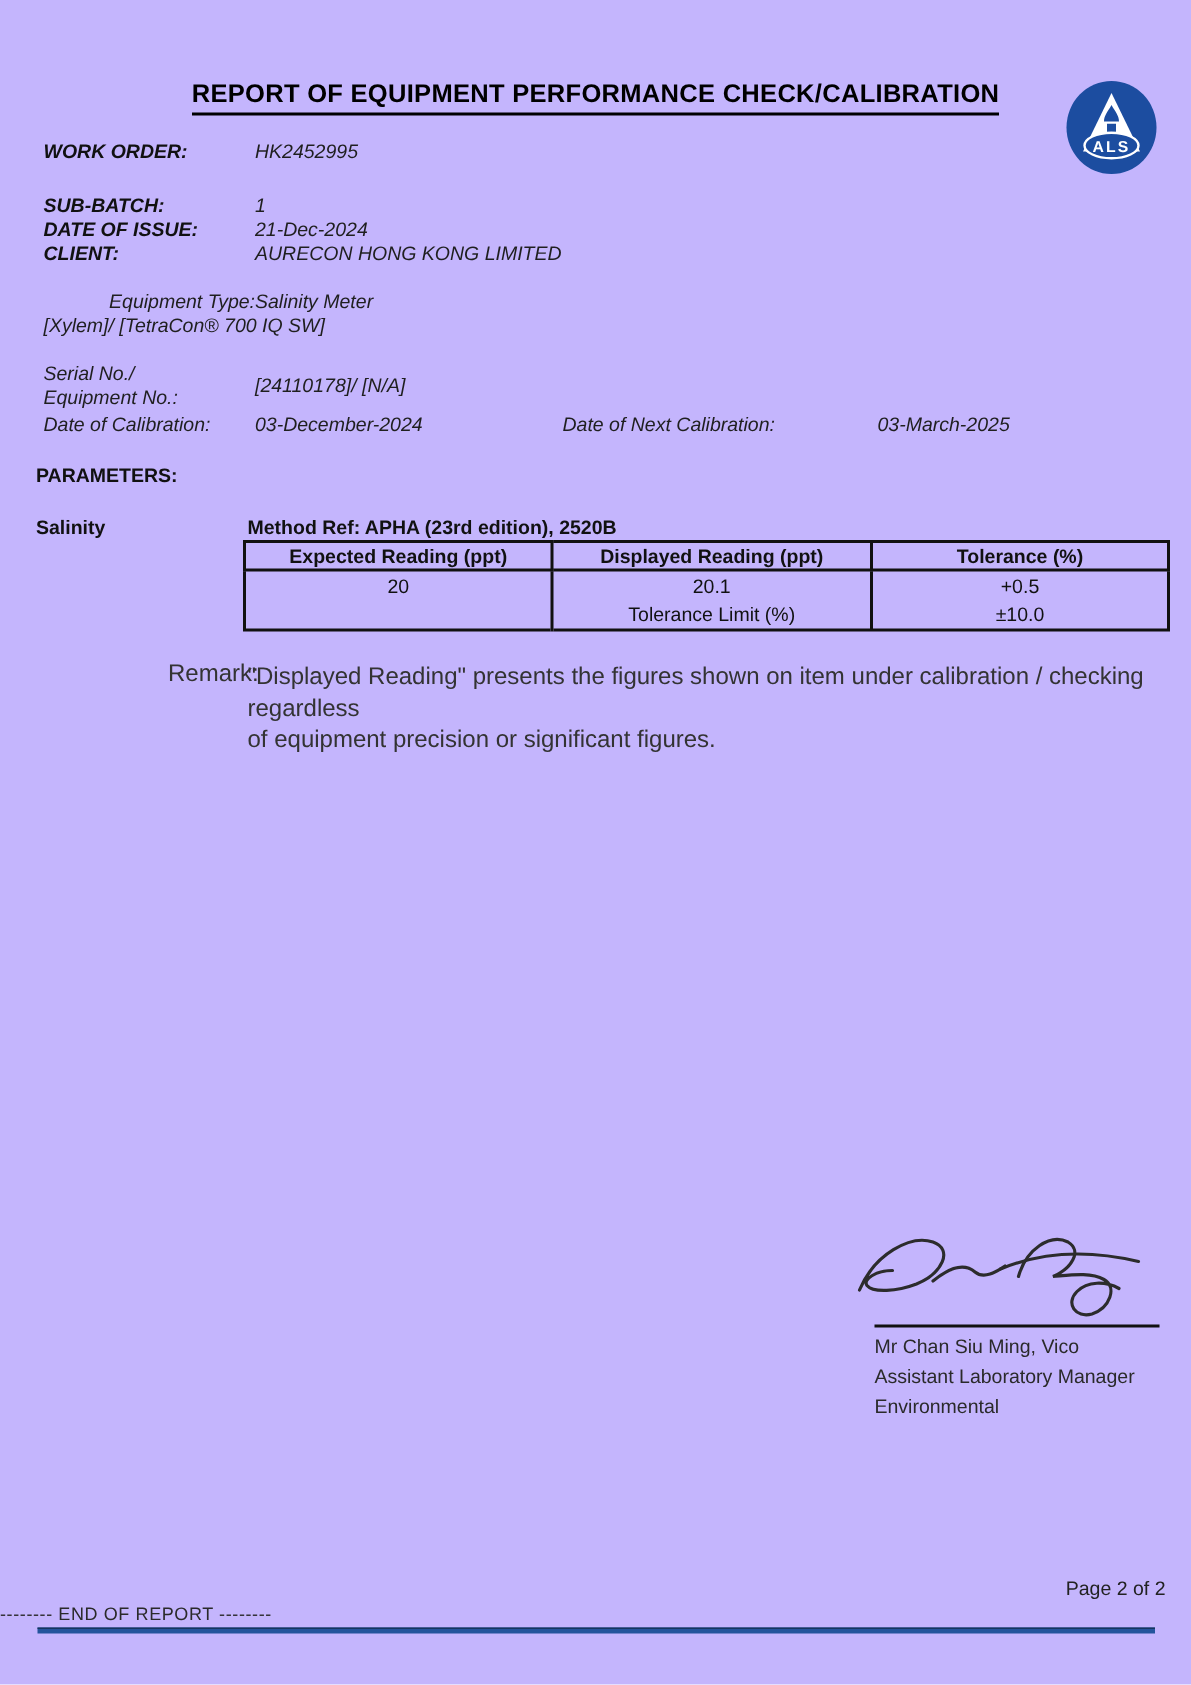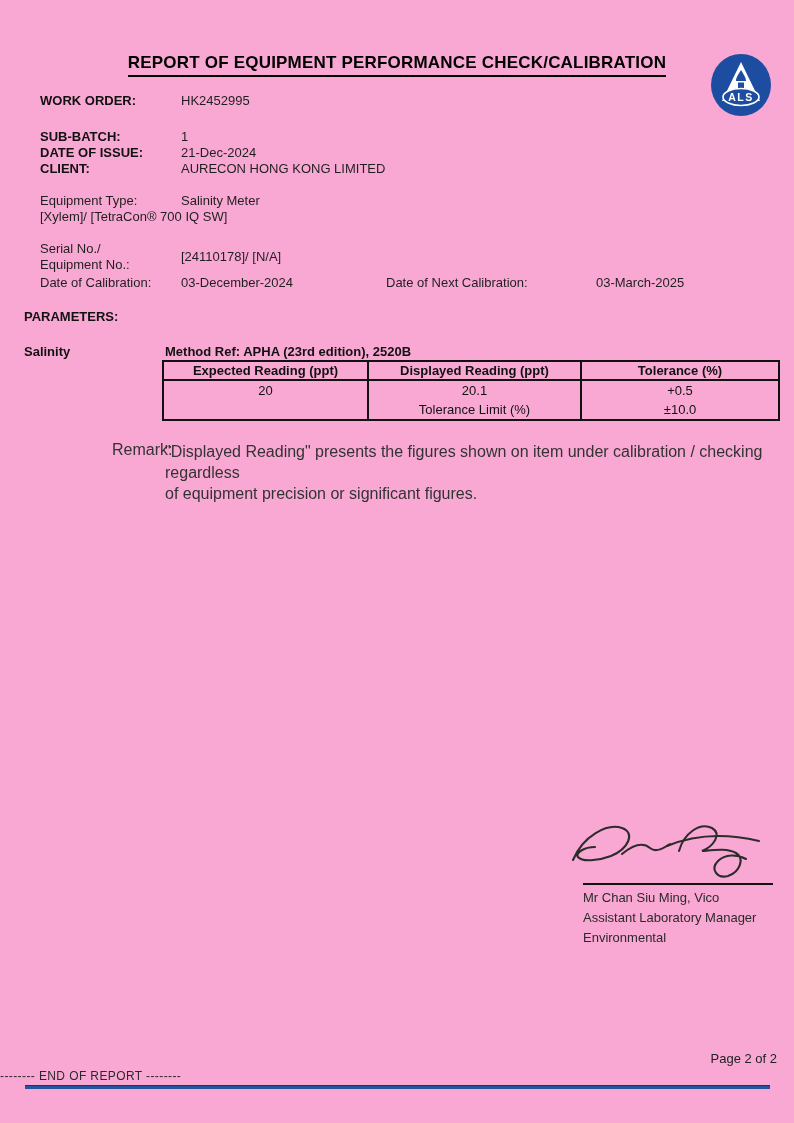--- a/index.html
+++ b/index.html
@@ -6,41 +6,41 @@
   html, body { width:794px; height:1123px; background:#ffffff; }
   body {
     font-family:"Liberation Sans", sans-serif;
     color:#1f1f1f;
     position:relative;
     font-size:13px;
   }
   .page {
     position:absolute; top:0; left:0;
     width:794px; height:1123px;
-    background:#f9a8d4; overflow:hidden;
+    background:#c4b5fd; overflow:hidden;
   }
 
   
   .doc-title {
     position:absolute; top:53px; left:0; width:794px;
     text-align:center;
   }
   .doc-title span {
     display:inline-block;
     font-size:17px; font-weight:700; color:#000;
     letter-spacing:0.2px;
     border-bottom:2.5px solid #000;
     padding-bottom:2px;
   }
 
   
   .logo { position:absolute; top:53px; left:710px; width:62px; height:64px; }
 
   
-  .field-row { position:absolute; left:40px; display:flex; line-height:16px; }
+  .field-row { position:absolute; left:29px; display:flex; line-height:16px;font-style:italic; }
   .flabel { width:141px; font-weight:700; color:#111; }
   .flabel-reg { width:141px; font-weight:400; }
   .fvalue { font-weight:400; }
   .two-line .flabel-reg { line-height:16px; }
   .two-line .fvalue { align-self:center; }
   .w205 { width:205px; }
   .w210 { width:210px; }
 
   .params-heading {
     position:absolute; top:309px; left:24px;
@@ -129,21 +129,21 @@
   <div class="field-row" style="top:145px;">
     <div class="flabel">DATE OF ISSUE:</div>
     <div class="fvalue">21-Dec-2024</div>
   </div>
 
   <div class="field-row" style="top:161px;">
     <div class="flabel">CLIENT:</div>
     <div class="fvalue">AURECON HONG KONG LIMITED</div>
   </div>
 
-  <div class="field-row" style="top:193px;">
+  <div class="field-row" style="top:193px;text-align:right;">
     <div class="flabel-reg">Equipment Type:</div>
     <div class="fvalue">Salinity Meter</div>
   </div>
 
   <div class="field-row two-line" style="top:209px;">
     <div class="fvalue">[Xylem]/ [TetraCon® 700 IQ SW]</div>
   </div>
 
   <div class="field-row two-line" style="top:241px;">
     <div class="flabel-reg">

